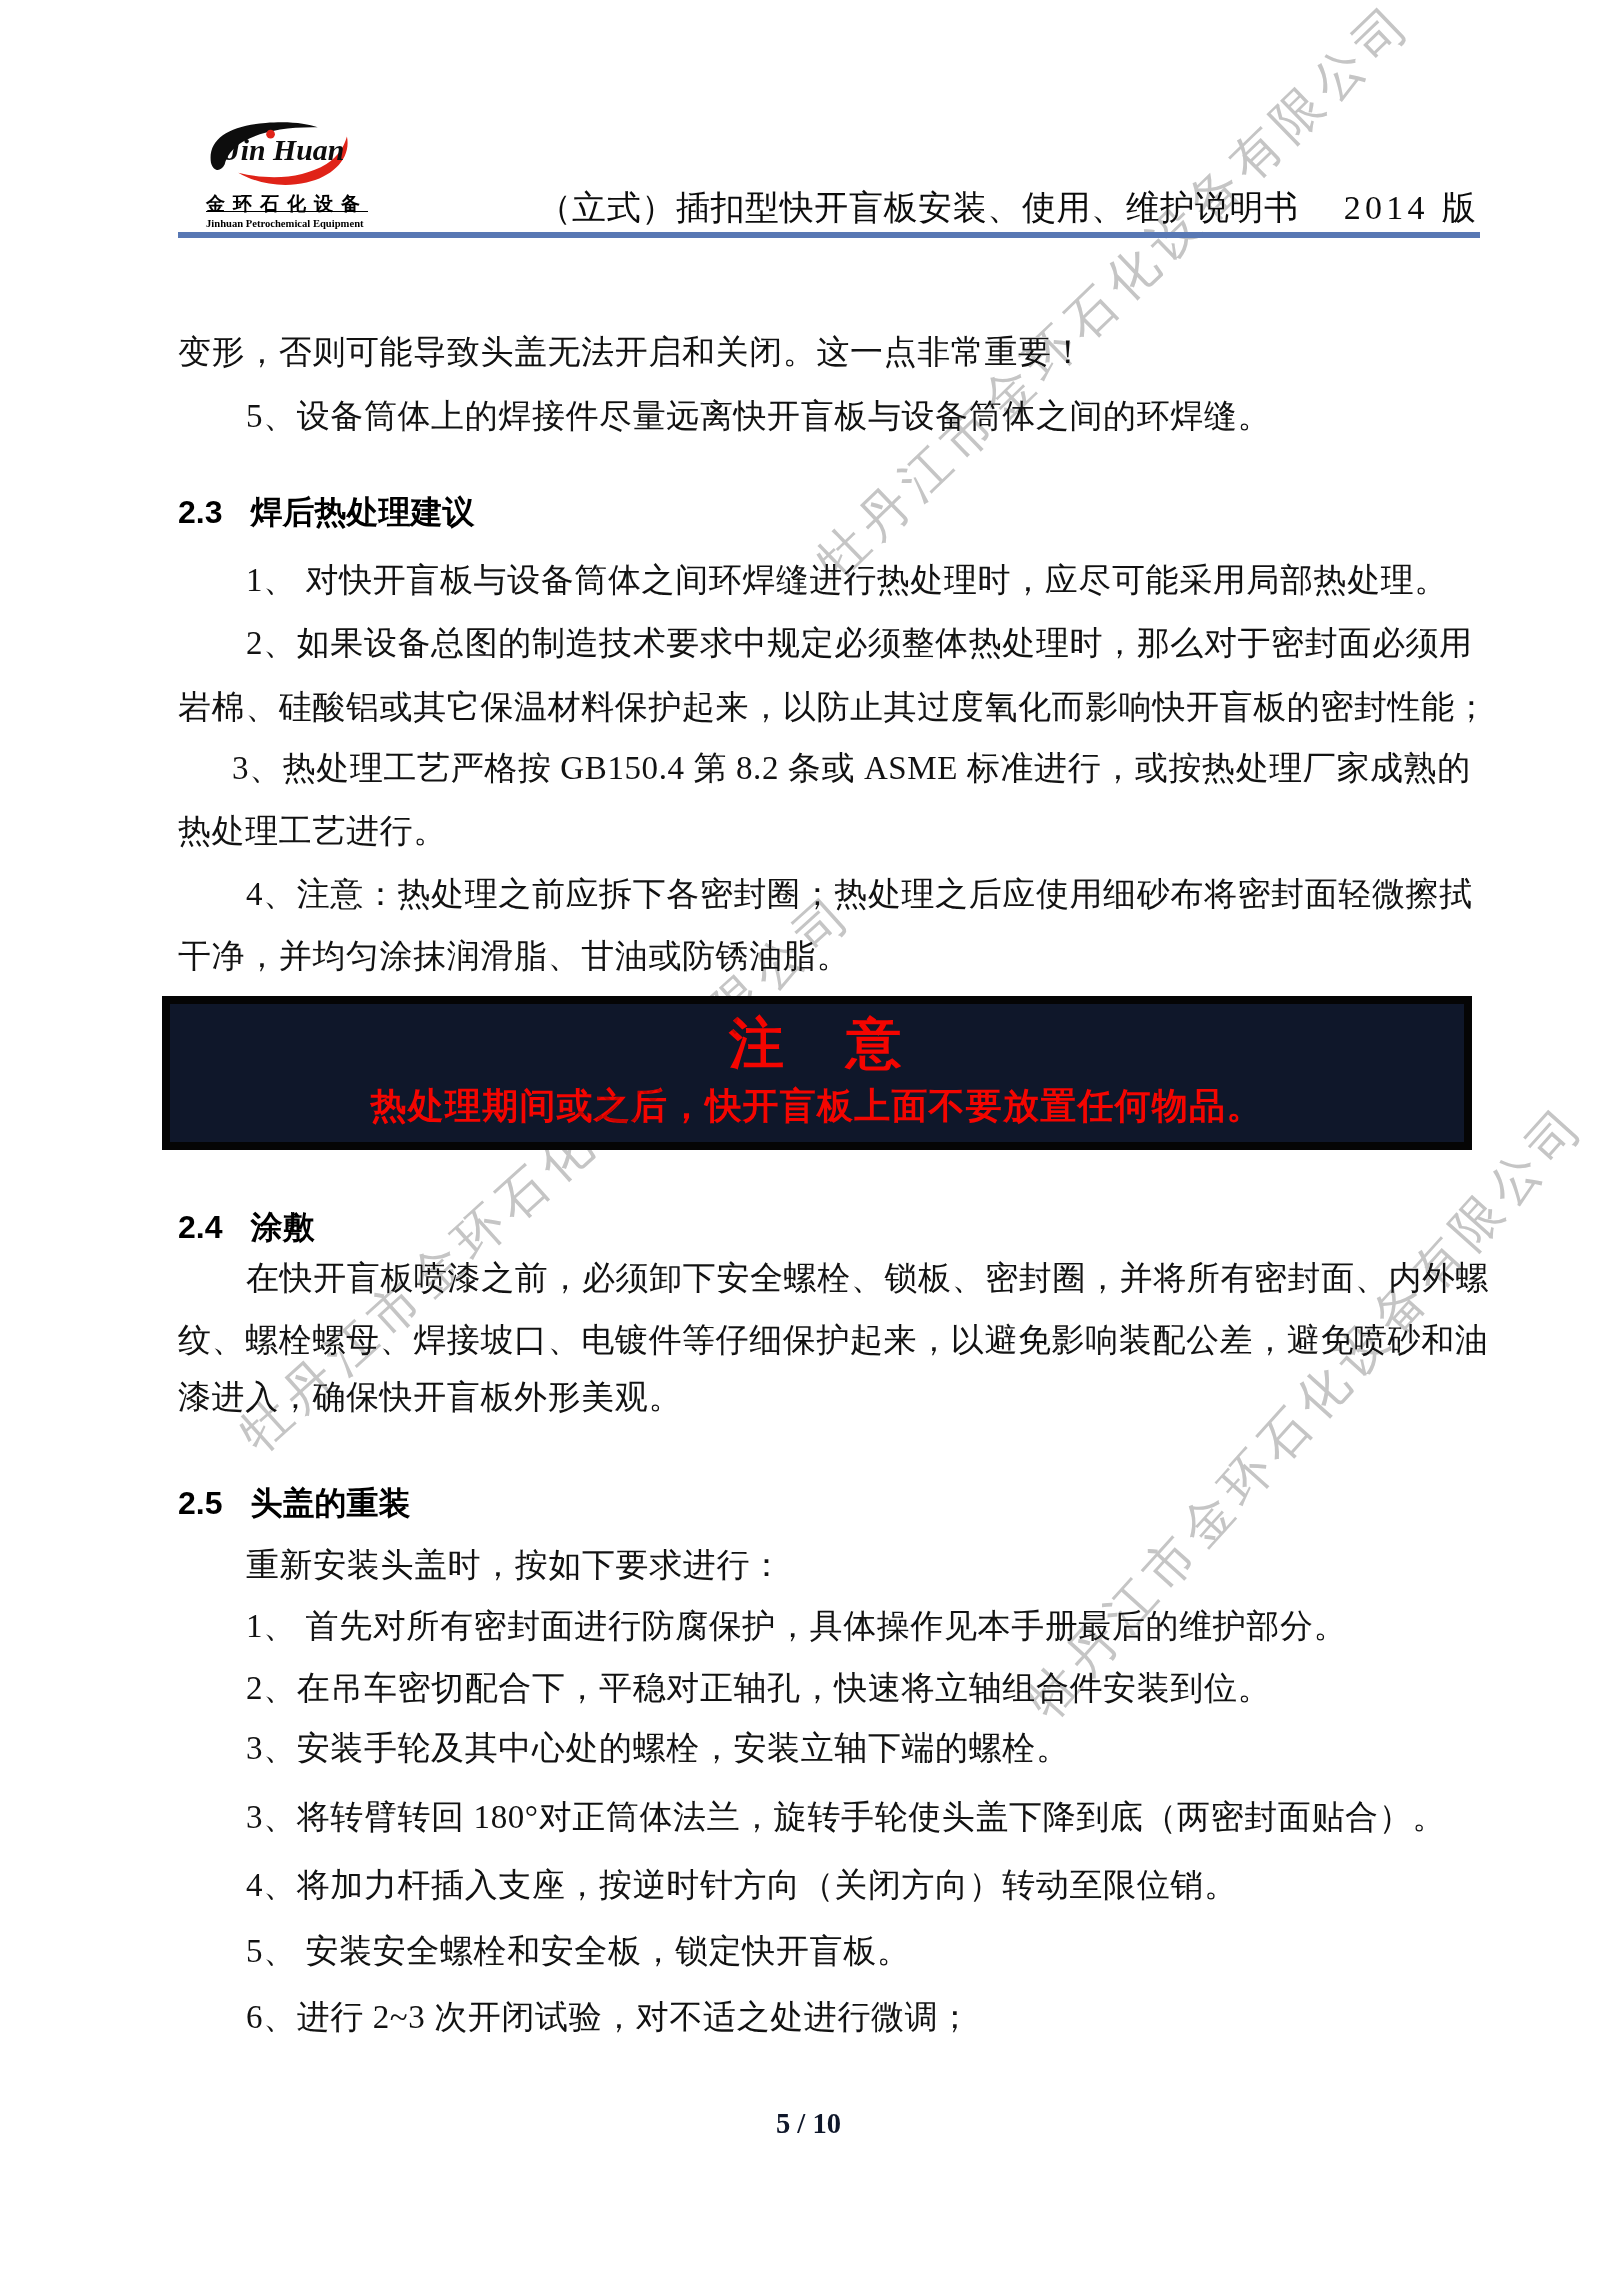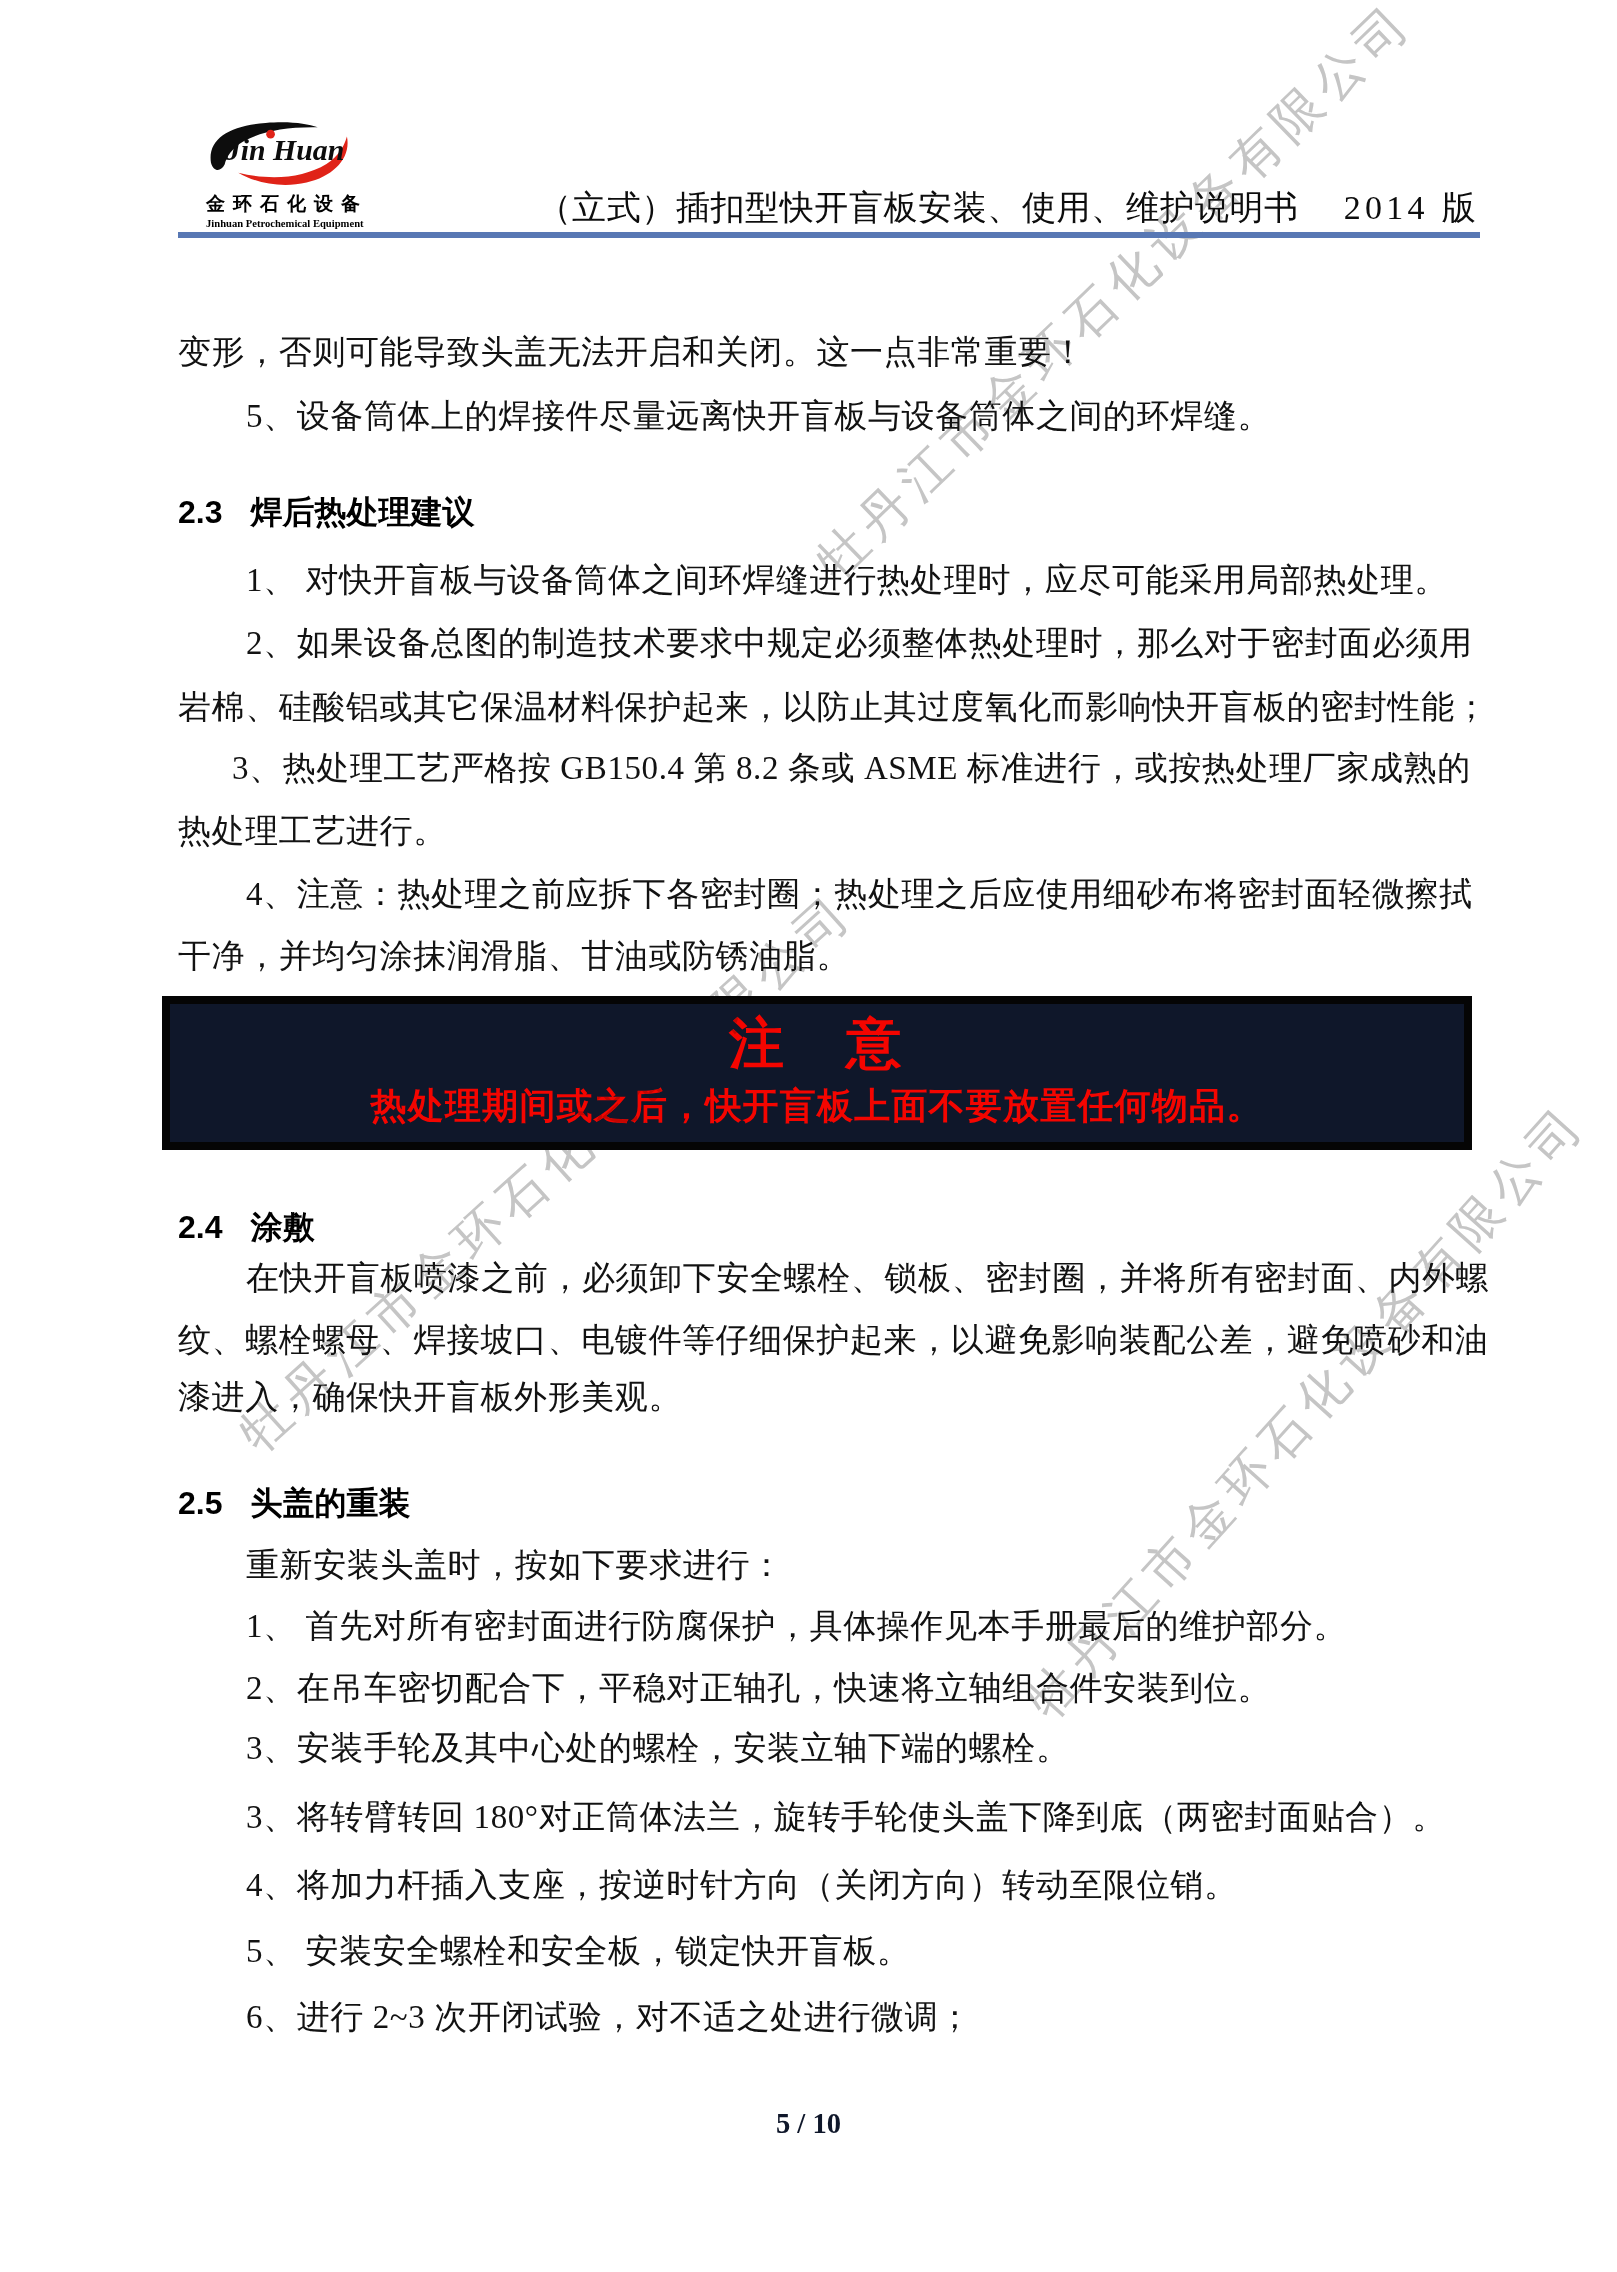--- a/index.html
+++ b/index.html
@@ -12,21 +12,21 @@
     position:absolute;width:869px;text-align:center;white-space:nowrap;
     font-size:50px;letter-spacing:7.4px;color:#c5c5c5;
     font-family:"Liberation Serif","DejaVu Serif",serif;
     mix-blend-mode:darken;z-index:6;pointer-events:none;
   }
   .wm1{left:680px;top:258px;transform:rotate(-44deg);}
   .wm2{left:112px;top:1139px;transform:rotate(-42deg);}
   .wm3{left:872px;top:1378px;transform:rotate(-48deg);}
   
   .logo{position:absolute;left:206px;top:119px;width:186px;z-index:2;}
-  .logo-cn{font-weight:bold;font-size:19px;letter-spacing:8px;white-space:nowrap;margin-top:0px;color:#000;}
+  .logo-cn{font-weight:bold;font-size:19px;letter-spacing:8px;white-space:nowrap;margin-top:0px;color:#000;text-decoration:underline;}
   .logo-en{font-weight:bold;font-size:10.6px;white-space:nowrap;color:#000;margin-top:1.2px;}
   .title-row{
     position:absolute;left:484px;top:185px;width:996px;text-align:right;
     font-size:34px;white-space:nowrap;z-index:2;color:#0d0d0d;letter-spacing:0.6px;
   }
   .edition{margin-left:45px;letter-spacing:4.3px;margin-top:28px;}
   .divider{position:absolute;left:178px;top:232px;width:1302px;height:5.6px;background:#5878b4;z-index:2;}
   
   .ln{position:absolute;font-size:33px;line-height:38px;white-space:nowrap;letter-spacing:0.6px;z-index:3;}
   .hd{

